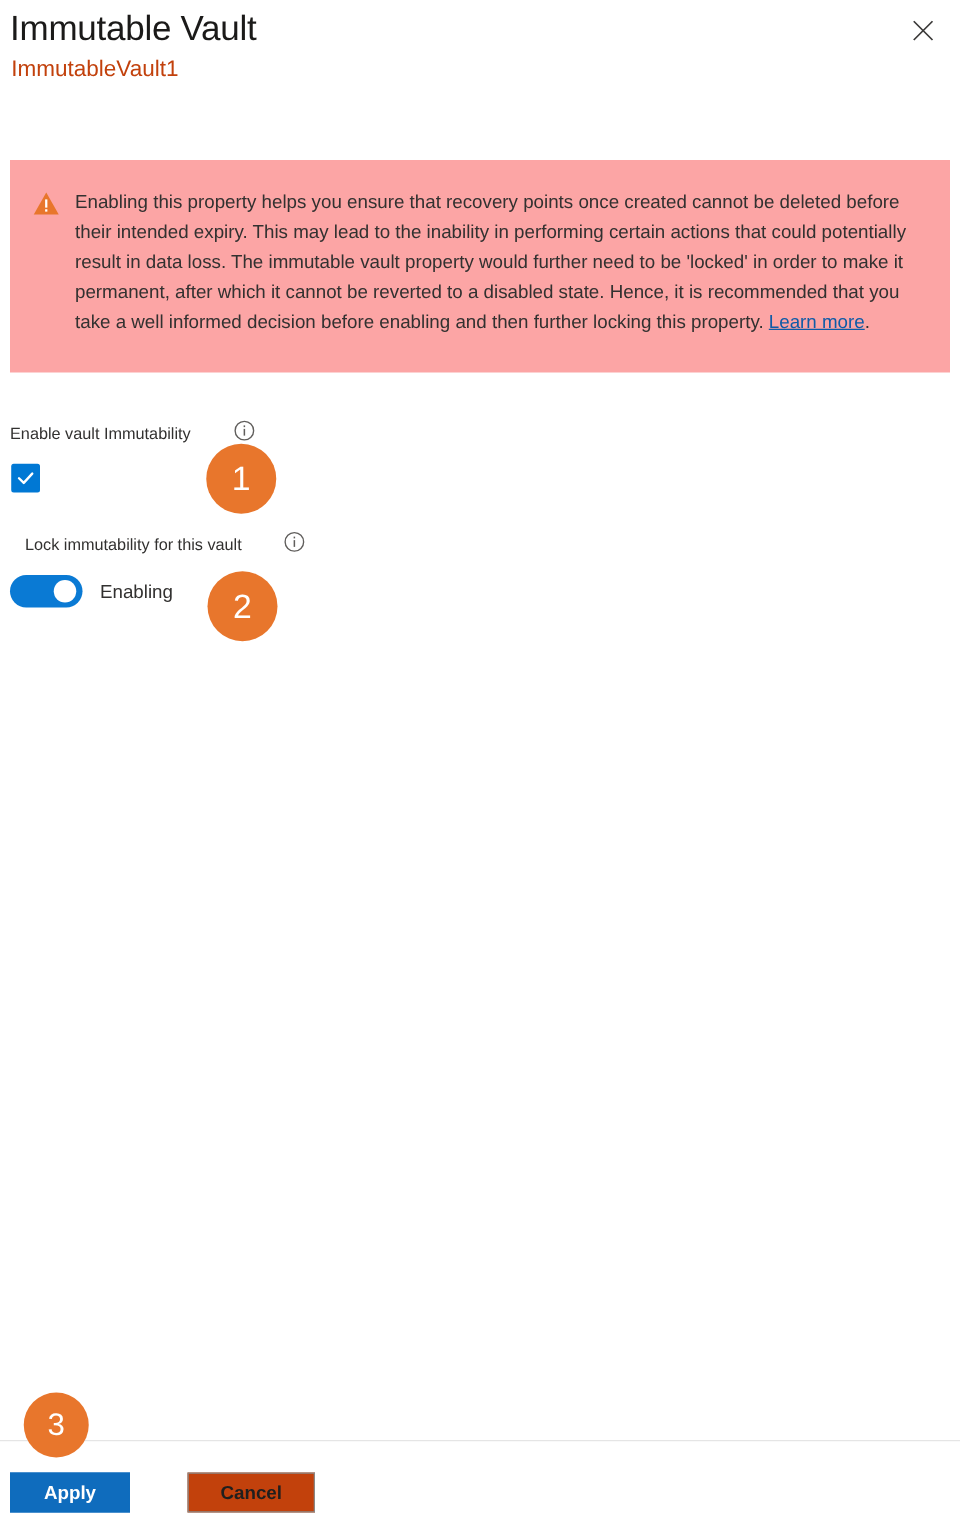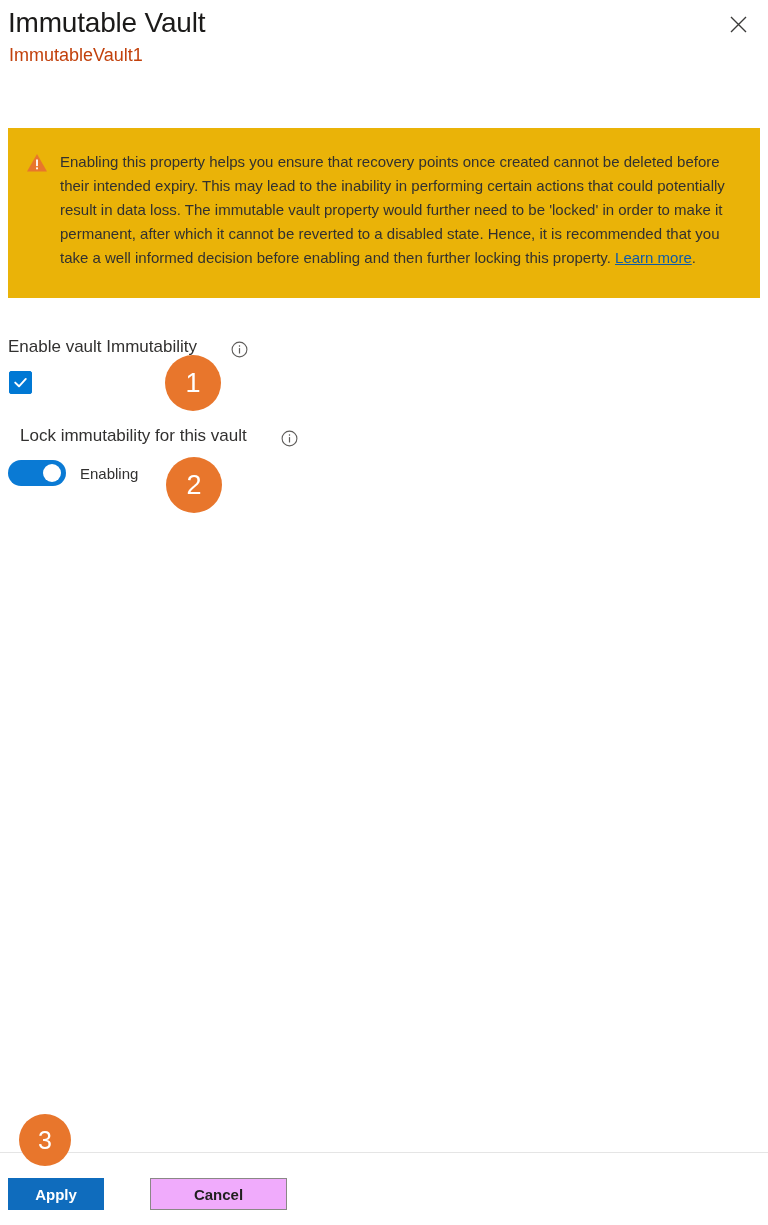--- a/index.html
+++ b/index.html
@@ -59,21 +59,21 @@
   }
   .close-btn svg { display: block; }
 
   
   .warning-banner {
     position: absolute;
     left: 8px;
     top: 128px;
     width: 752px;
     min-height: 170px;
-    background: #eab308;
+    background: #fca5a5;
     box-sizing: border-box;
     padding: 22px 16px 20px 18px;
     display: flex;
     align-items: flex-start;
   }
   .warning-icon {
     flex: 0 0 auto;
     width: 22px;
     height: 22px;
     margin-top: 2px;
@@ -88,26 +88,26 @@
   }
   .learn-more-link {
     color: #0f5ba7;
     text-decoration: underline;
     cursor: pointer;
   }
 
   
   .field-label {
     position: absolute;
-    font-size: 17px;
+    font-size: 13px;
     color: #323130;
     line-height: 22px;
     white-space: nowrap;
     display: flex;
-    align-items: flex-end;
+    align-items: flex-start;
     gap: 24px;
   }
   .label-enable { left: 8px; top: 336px; }
   .label-lock   { left: 20px; top: 425px; }
 
   .info-icon {
     display: inline-flex;
     width: 17px;
     height: 17px;
     margin-left: 10px;
@@ -189,22 +189,22 @@
     left: 8px;
     top: 1178px;
     width: 96px;
     background: #0f6cbd;
     color: #ffffff;
     border: 1px solid #0f6cbd;
   }
   .btn-cancel {
     left: 150px;
     top: 1178px;
-    width: 137px;
-    background: #f0abfc;
+    width: 102px;
+    background: #c2410c;
     color: #201f1e;
     border: 1px solid #ararar;
     border: 1px solid #8a8886;
   }
 
   
   .badge {
     position: absolute;
     border-radius: 50%;
     background: #e8762c;

